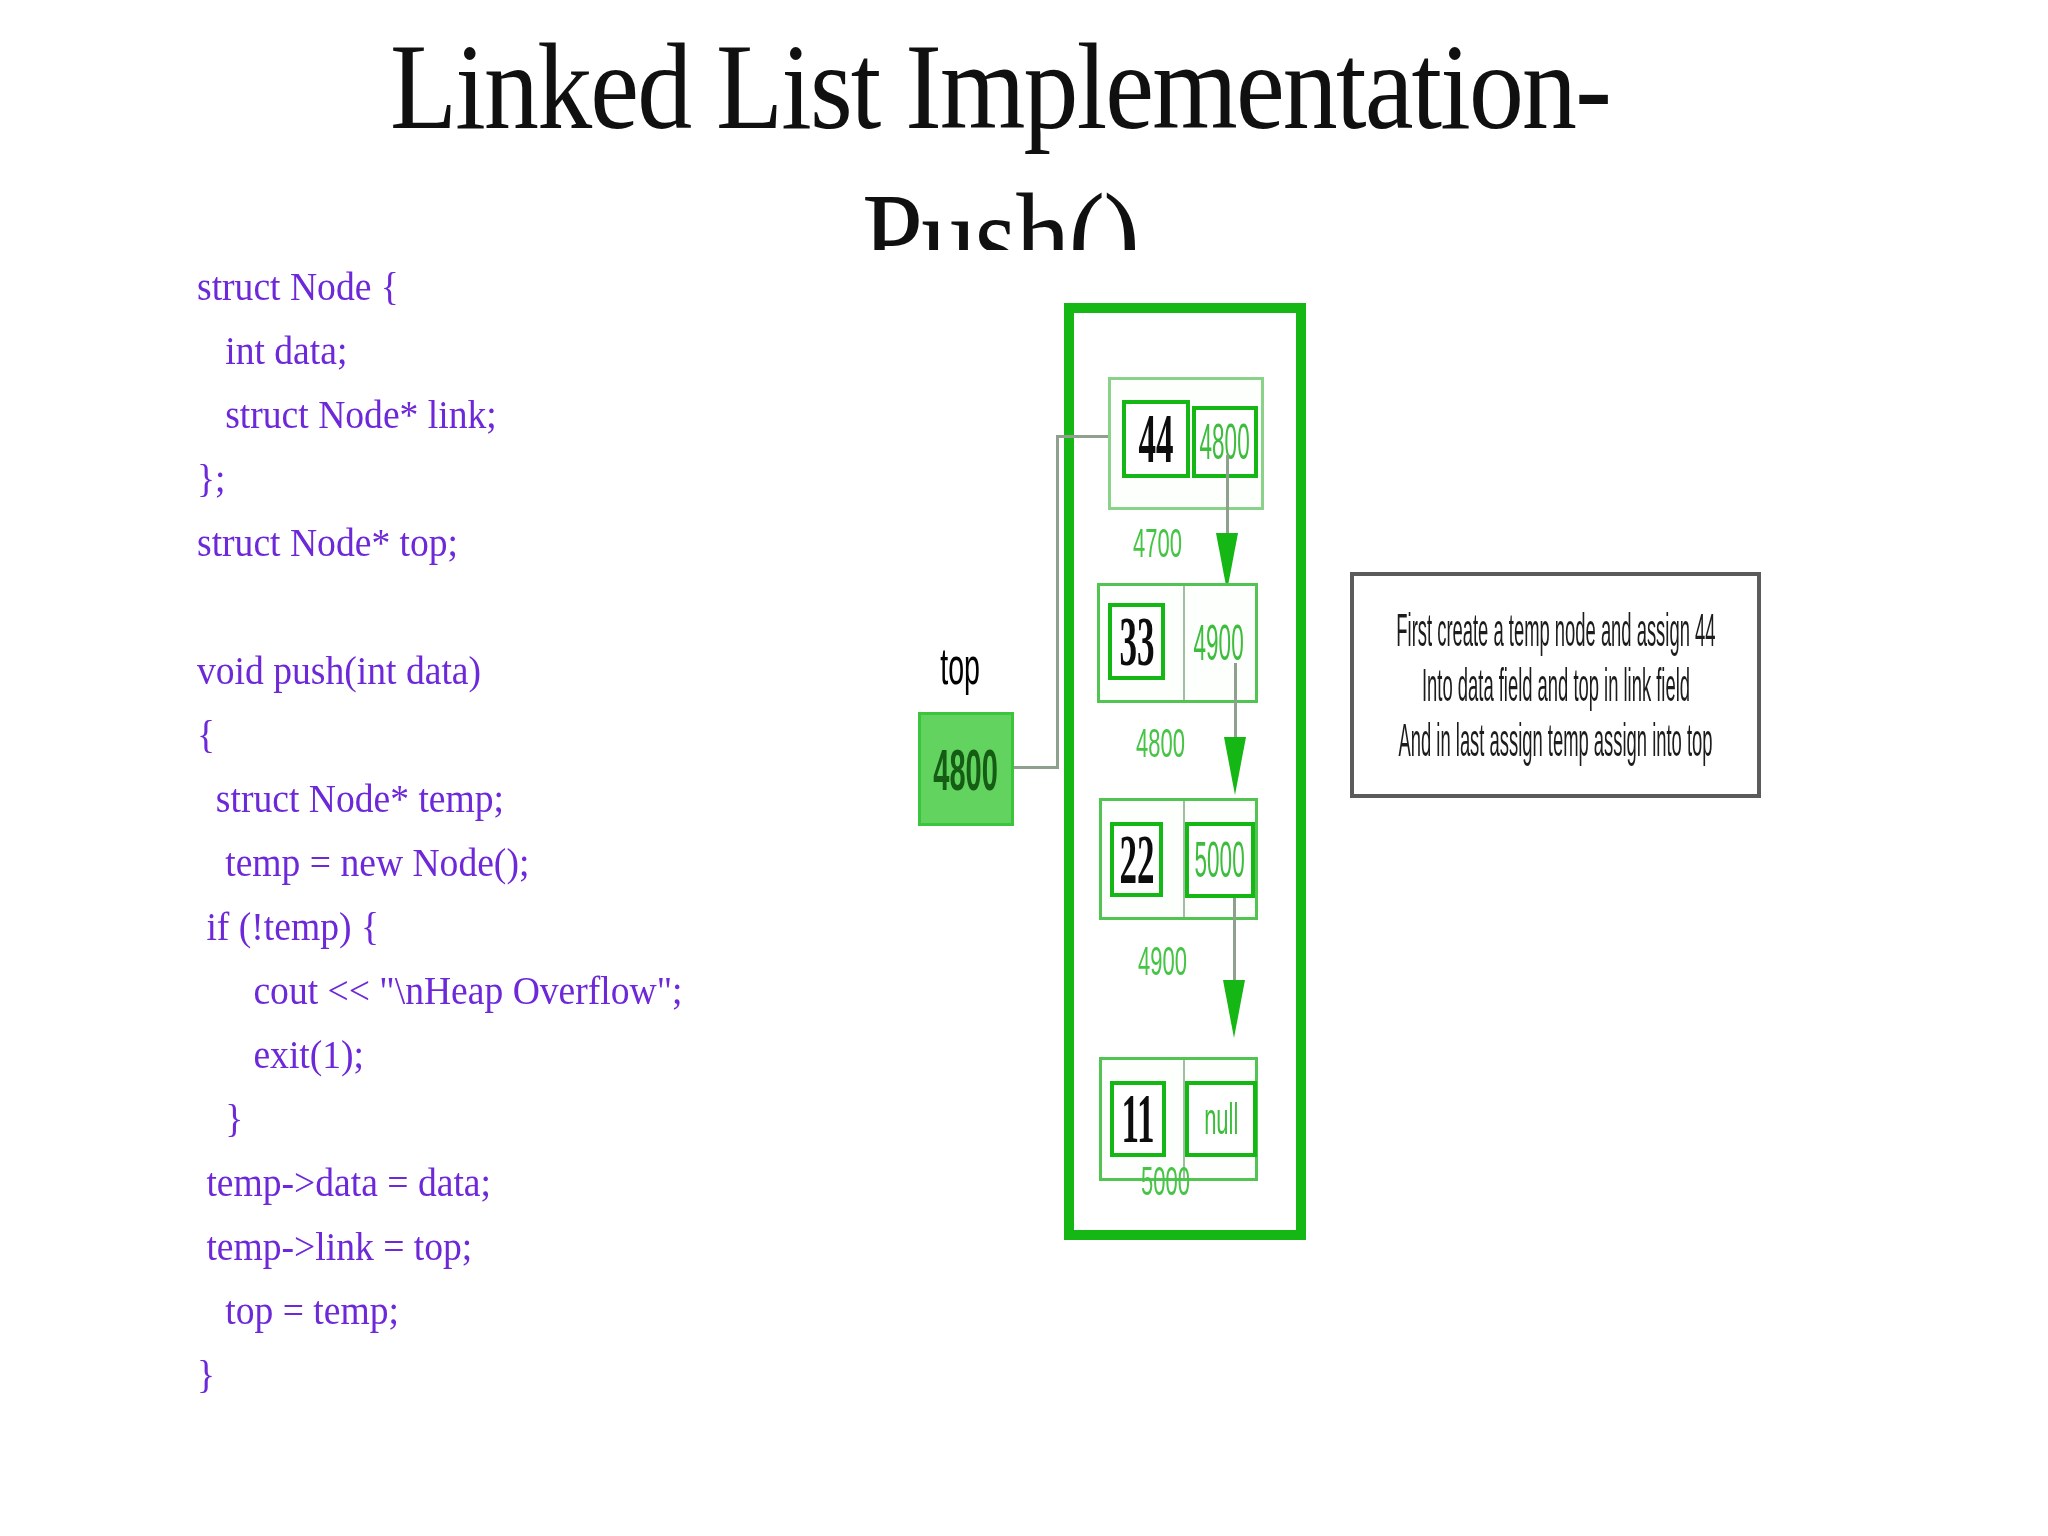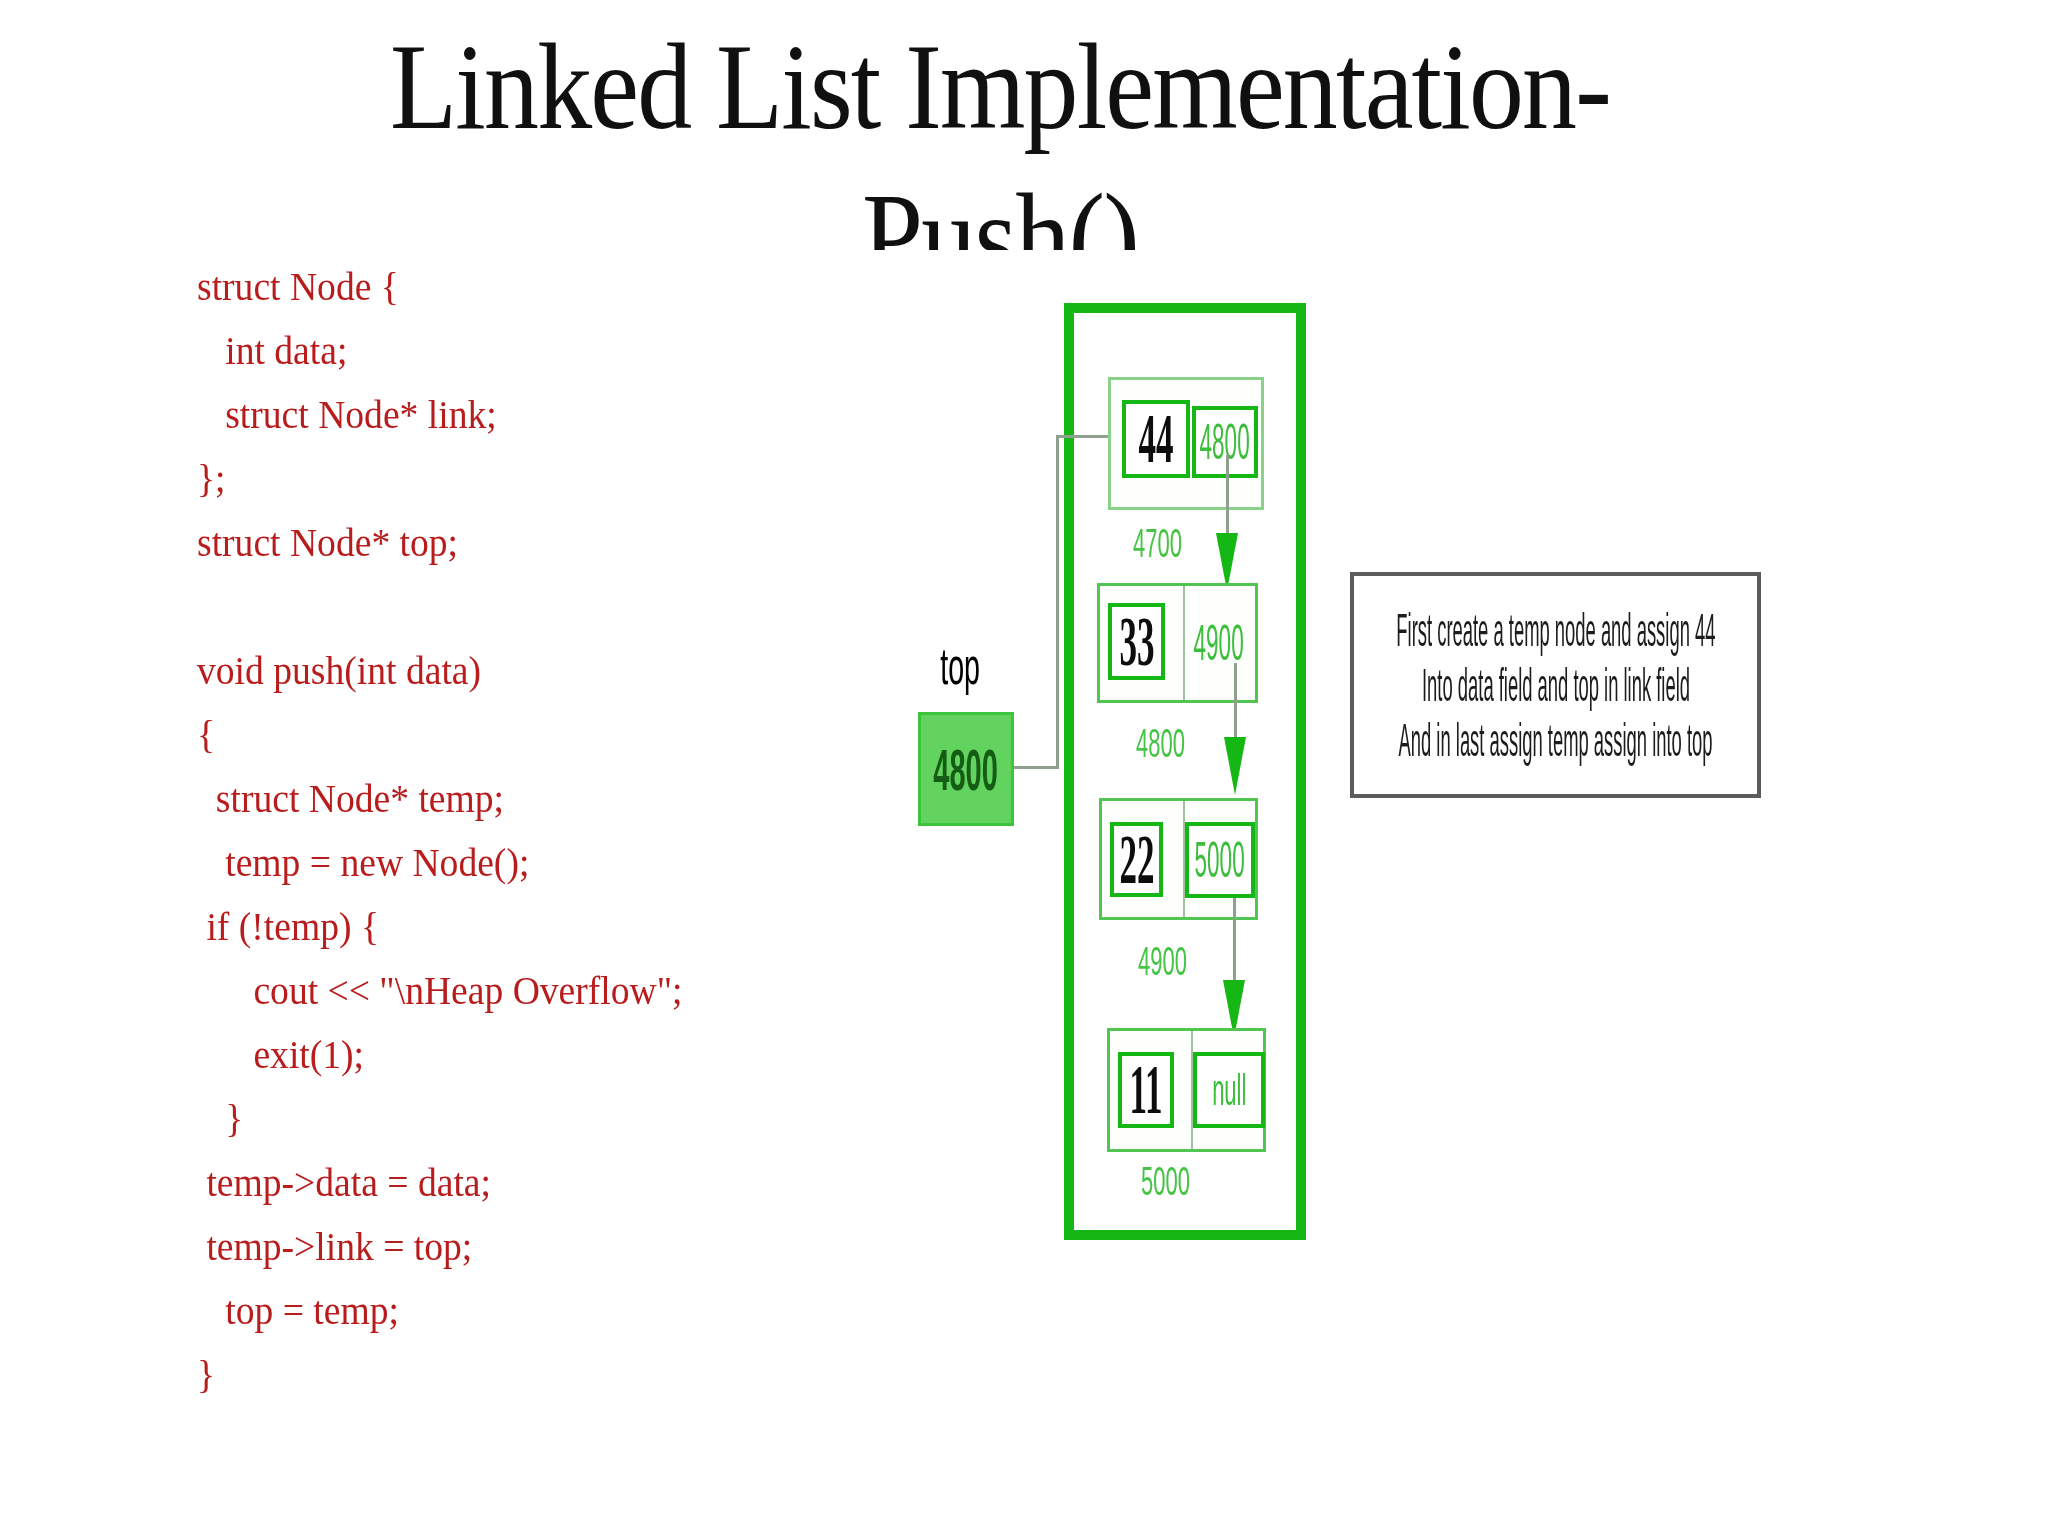--- a/index.html
+++ b/index.html
@@ -8,21 +8,21 @@
     overflow:hidden; font-family:"Liberation Serif","DejaVu Serif",serif;
   }
   
   .title {
     position:absolute; left:0; top:12px; width:2000px; height:238px;
     overflow:hidden; text-align:center; color:#101010;
     font-size:122px; line-height:150px; letter-spacing:-2px;
     transform:scaleX(0.9);
   }
   
-  .code { position:absolute; left:197px; top:255px; color:#b91c1c; }
+  .code { position:absolute; left:197px; top:255px; color:#6d28d9; }
   .cl {
     height:64px; line-height:64px; font-size:40px; white-space:pre;
     transform:scaleX(0.94); transform-origin:left center;
   }
   
   .sq { display:inline-block; white-space:nowrap; transform:scaleX(var(--sx,0.5)); transform-origin:center center; }
   
   .big-rect {
     position:absolute; left:1064px; top:303px; width:242px; height:937px;
     border:10px solid var(--accent,#14b714); box-sizing:border-box; background:transparent;
@@ -167,21 +167,21 @@
       <div class="inner-box" style="left:83px; top:21px; width:70px; height:76px;">
         <span class="sq link-val">5000</span>
       </div>
     </div>
     <div class="addr" style="left:1112px; top:942px;">
       <span class="sq">4900</span>
     </div>
     <div class="arrow-stem" style="left:1233px; top:898px; height:84px;"></div>
     <div class="arrow-head" style="left:1223px; top:980px;"></div>
 
-    <div class="node n-med" style="left:1099px; top:1028px; width:159px; height:124px;margin-left:8px;">
+    <div class="node n-med" style="left:1099px; top:1057px; width:159px; height:124px;">
       <div class="divider" style="left:81px;"></div>
       <div class="inner-box" style="left:8px; top:21px; width:56px; height:76px;">
         <span class="sq data-val">11</span>
       </div>
       <div class="inner-box" style="left:83px; top:21px; width:72px; height:76px;">
         <span class="sq link-val" style="font-size:44px; --sx:0.5;">null</span>
       </div>
     </div>
     <div class="addr" style="left:1115px; top:1162px;">
       <span class="sq">5000</span>

